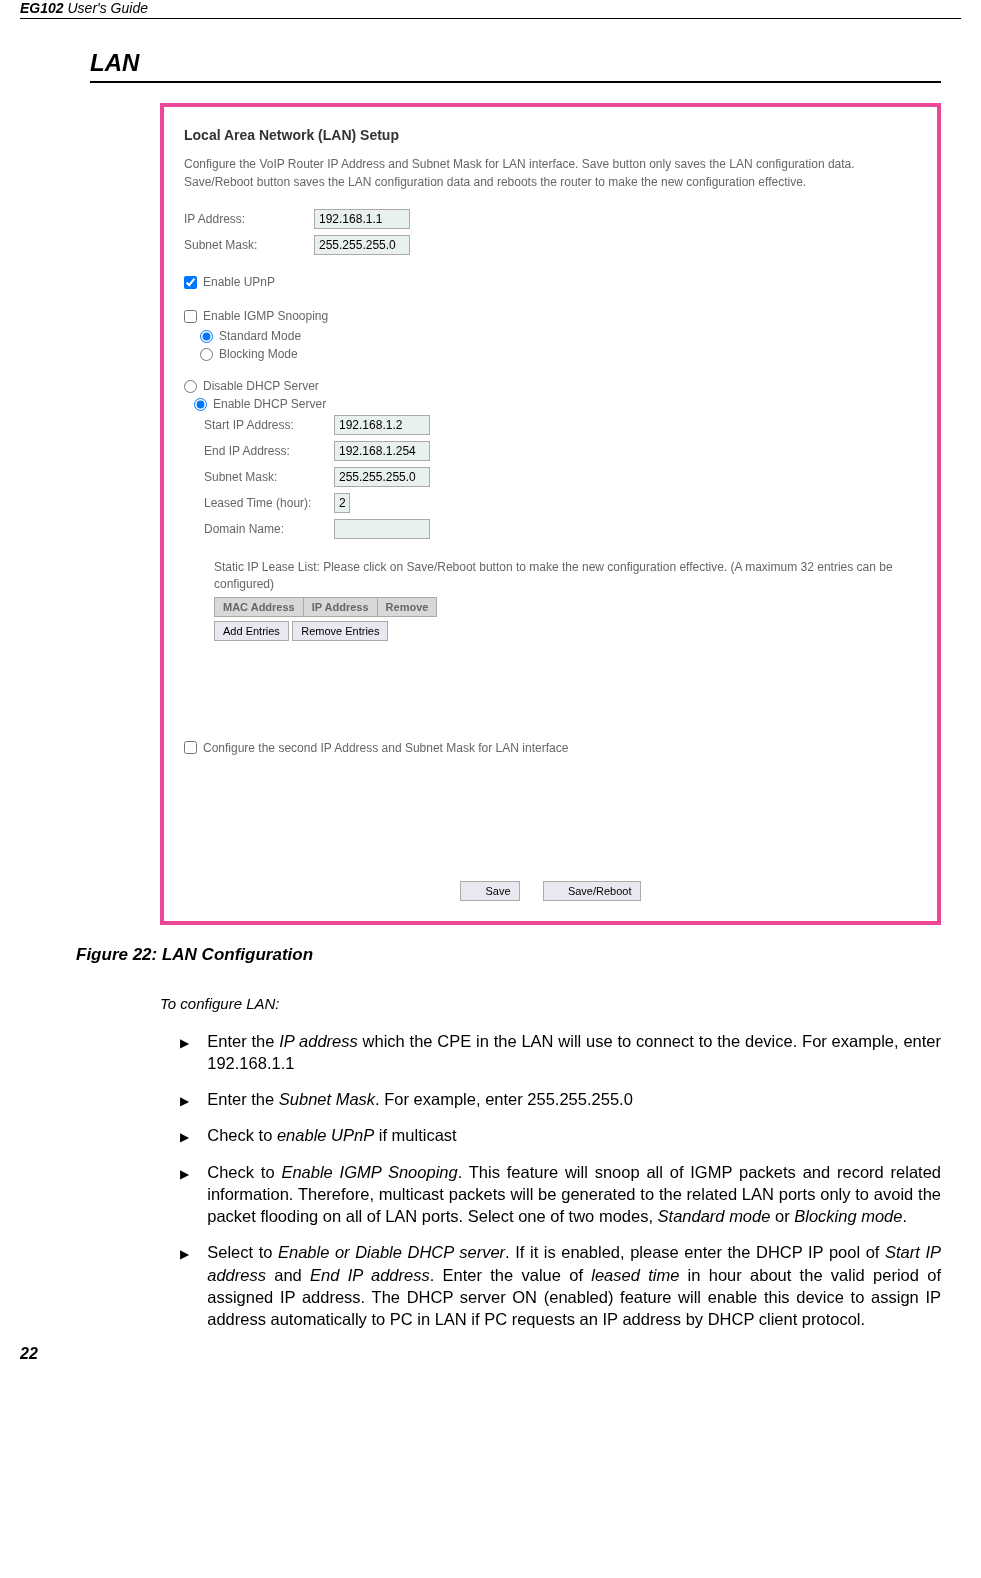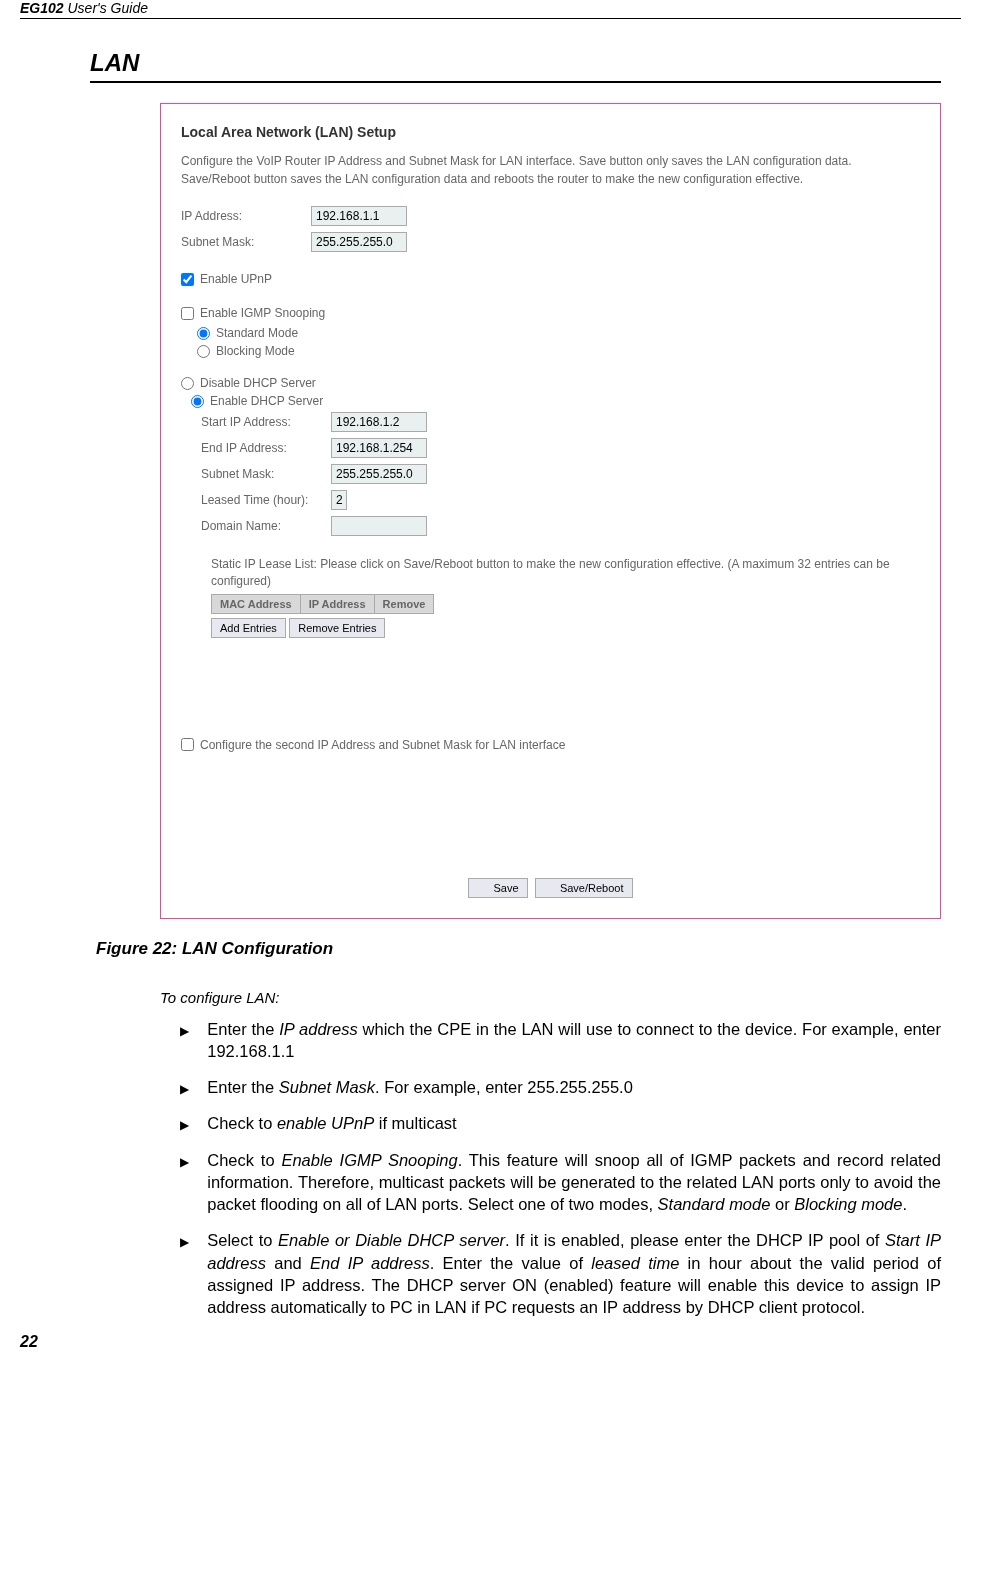--- a/index.html
+++ b/index.html
@@ -25,21 +25,21 @@
       font-size: 24px;
       border-bottom: 2px solid #000;
       margin-left: 70px;
       margin-right: 20px;
       margin-bottom: 20px;
       padding-bottom: 4px;
     }
     .screenshot {
       margin-left: 140px;
       margin-right: 20px;
-      border: 1px solid #ec4899;
+      border: 4px solid #ec4899;
       padding: 20px;
       background: #fff;
       font-family: Arial, sans-serif;
       font-size: 12px;
       color: #666;
     }
     .screenshot h3 {
       font-weight: bold;
       font-size: 14px;
       color: #333;
@@ -74,33 +74,33 @@
     }
     .btn-small {
       background: #e8e8f0;
       border: 1px solid #aaa;
       padding: 3px 8px;
       font-size: 11px;
       cursor: pointer;
     }
     .btn-row { margin-left: 30px; margin-top: 4px; }
     .bottom-btns { text-align: center; margin-top: 20px; }
-    .bottom-btns .btn-small { margin: 0 2px; padding-left: 24px; }
+    .bottom-btns .btn-small { margin: 0 10px; padding-left: 24px; }
     .figure-caption {
       font-weight: bold;
       font-style: italic;
       font-size: 17px;
-      margin-left: 76px;
+      margin-left: 56px;
       margin-top: 20px;
       margin-bottom: 30px;
     }
     .config-heading {
       font-style: italic;
       margin-left: 140px;
-      margin-bottom: 12px;
+      margin-bottom: 18px;
       font-size: 15px;
     }
     .bullet-list { margin-left: 160px; margin-right: 20px; }
     .bullet-item {
       display: flex;
       margin-bottom: 14px;
       font-size: 16.5px;
       line-height: 1.35;
       text-align: justify;
     }

